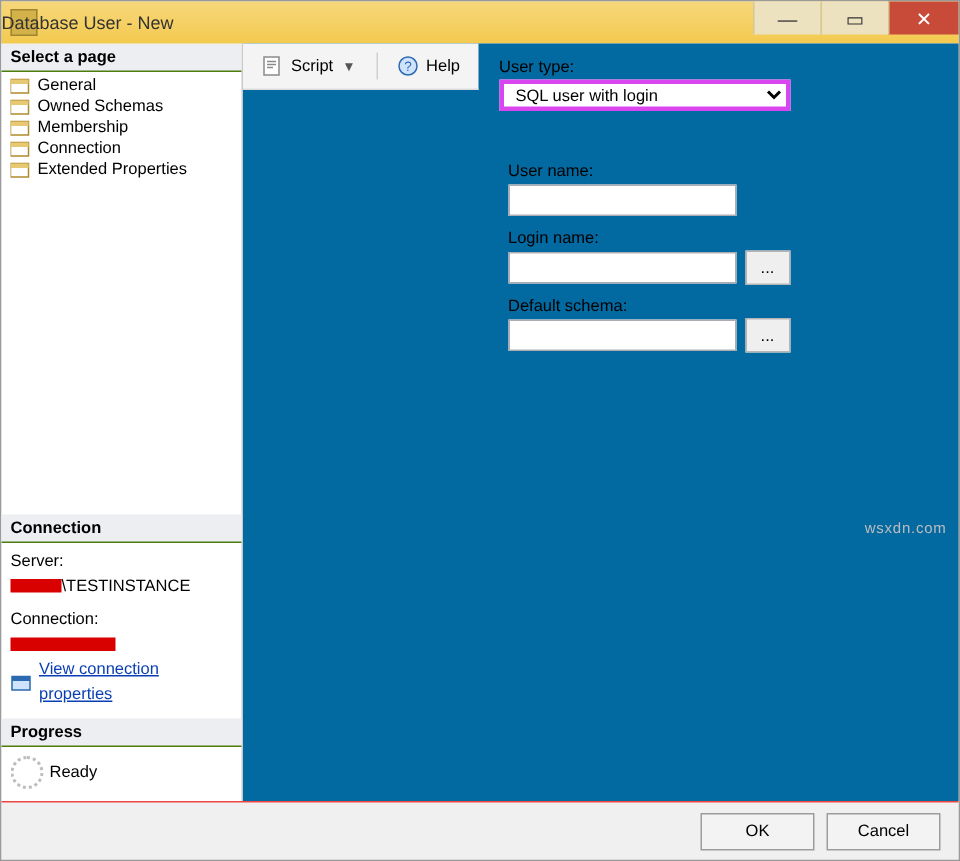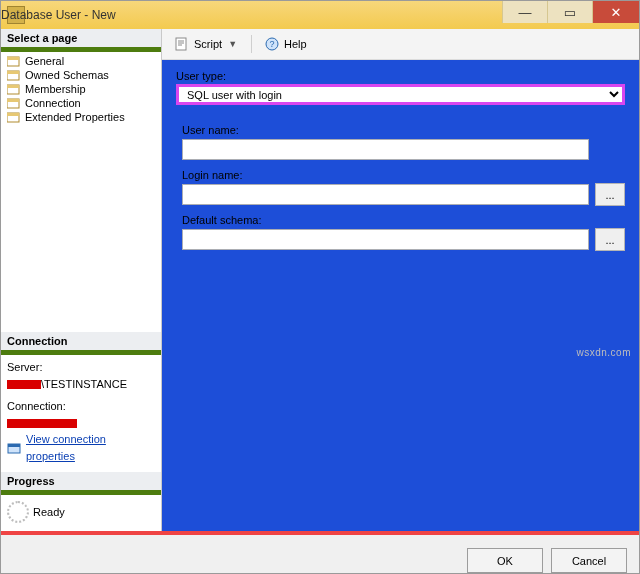--- a/index.html
+++ b/index.html
@@ -5,46 +5,46 @@
   html,body{margin:0;padding:0;font-family:"Segoe UI",Tahoma,sans-serif;font-size:11px;color:#000;background:#fff}
   .window{width:640px;height:574px;border:1px solid #9a9a9a;box-sizing:border-box;display:flex;flex-direction:column;background:#f0f0f0}
   .titlebar{height:28px;background:linear-gradient(#f7d77b,#f3ca4f);display:flex;align-items:center;position:relative}
   .titlebar .app-icon{width:16px;height:16px;margin-left:6px;background:#d4b24a;border:1px solid #a08430}
   .titlebar .title{position:absolute;left:0;right:0;text-align:left;font-size:12px;color:#333;pointer-events:none}
   .win-btns{margin-left:auto;display:flex;height:100%}
   .win-btn{width:44px;height:22px;display:flex;align-items:center;justify-content:center;font-size:13px;color:#333;background:#ede2c0;border-left:1px solid #d6c790}
   .win-btn.close{background:#c84b3a;color:#fff;width:46px}
   .body{flex:1;display:flex;min-height:0}
   .sidebar{width:160px;background:#fff;border-right:1px solid #c9c9c9;display:flex;flex-direction:column}
-  .side-section-h{background:#eceef1;border-bottom:5px solid #4d7c0f;padding:3px 6px;font-weight:bold;font-size:11px}
+  .side-section-h{background:#eceef1;border-bottom:1px solid #4d7c0f;padding:3px 6px;font-weight:bold;font-size:11px}
   .pagelist{padding:2px 4px 6px 4px}
   .page-item{display:flex;align-items:center;gap:4px;padding:1px 2px;font-size:11px}
   .pg-icon{width:14px;height:12px;display:inline-block}
   .pg-icon svg{display:block}
   .conn-body{padding:4px 6px 8px 6px;font-size:11px;line-height:1.5}
   .redact{display:inline-block;width:34px;height:9px;background:#d90000;vertical-align:middle}
   .conn-link{color:#0a3fb3;text-decoration:underline}
   .conn-link-row{display:flex;align-items:center;gap:5px;margin-top:0}
   .link-icon{width:14px;height:14px;display:flex;align-items:center;justify-content:center;color:#2b6ab0;font-size:12px}
   .progress-body{padding:6px 6px 8px 6px;display:flex;align-items:center;gap:4px}
   .spinner{width:18px;height:18px;border:2px dotted #bdbdbd;border-radius:50%}
-  .main{flex:1;display:flex;flex-direction:column;background:#1d4ed8}
+  .main{flex:1;display:flex;flex-direction:row;background:#0369a1}
   .toolbar{height:30px;display:flex;align-items:center;gap:4px;padding:0 8px;border-bottom:1px solid #dcdcdc;background:#f4f4f4}
   .tbtn{display:flex;align-items:center;gap:4px;padding:2px 4px;font-size:11px}
   .tbtn .ic{width:16px;height:16px;display:flex;align-items:center;justify-content:center}
   .tdrop{font-size:9px;color:#555;padding:0 2px}
   .sep{width:1px;height:18px;background:#cfcfcf;margin:0 4px}
   .form-area{padding:10px 14px 10px 14px}
   .lbl{font-size:11px;margin-bottom:2px}
   .sel{width:100%;height:21px;border:3px solid #d946ef;background:#fff;font-size:11px;padding:0 4px;box-sizing:border-box}
   .field-row{display:flex;gap:6px;align-items:center;margin-top:2px}
   .txt{flex:1;height:21px;border:1px solid #abadb3;background:#fff;font-size:11px;padding:0 4px;box-sizing:border-box}
   .browse{width:28px;height:21px;border:1px solid #b5b5b5;background:#efefef;font-size:11px;display:flex;align-items:center;justify-content:center}
-  .group{margin-top:5px;padding-left:6px}
-  .footer{height:38px;border-top:4px solid #ef4444;display:flex;align-items:flex-end;justify-content:flex-end;gap:8px;padding:0 12px;background:#f0f0f0}
+  .group{margin-top:20px;padding-left:6px}
+  .footer{height:38px;border-top:1px solid #ef4444;display:flex;align-items:center;justify-content:flex-end;gap:8px;padding:0 12px;background:#f0f0f0}
   .btn{min-width:74px;height:23px;border:1px solid #9c9c9c;background:#f3f3f3;font-size:11px;display:flex;align-items:center;justify-content:center}
   .watermark{position:absolute;right:8px;top:318px;font-size:10px;color:#bdbdbd;letter-spacing:.5px;pointer-events:none}
   .rel{position:relative}
 </style>
 </head>
 <body>
 
 <div class="window rel">
 
   <div class="titlebar">

